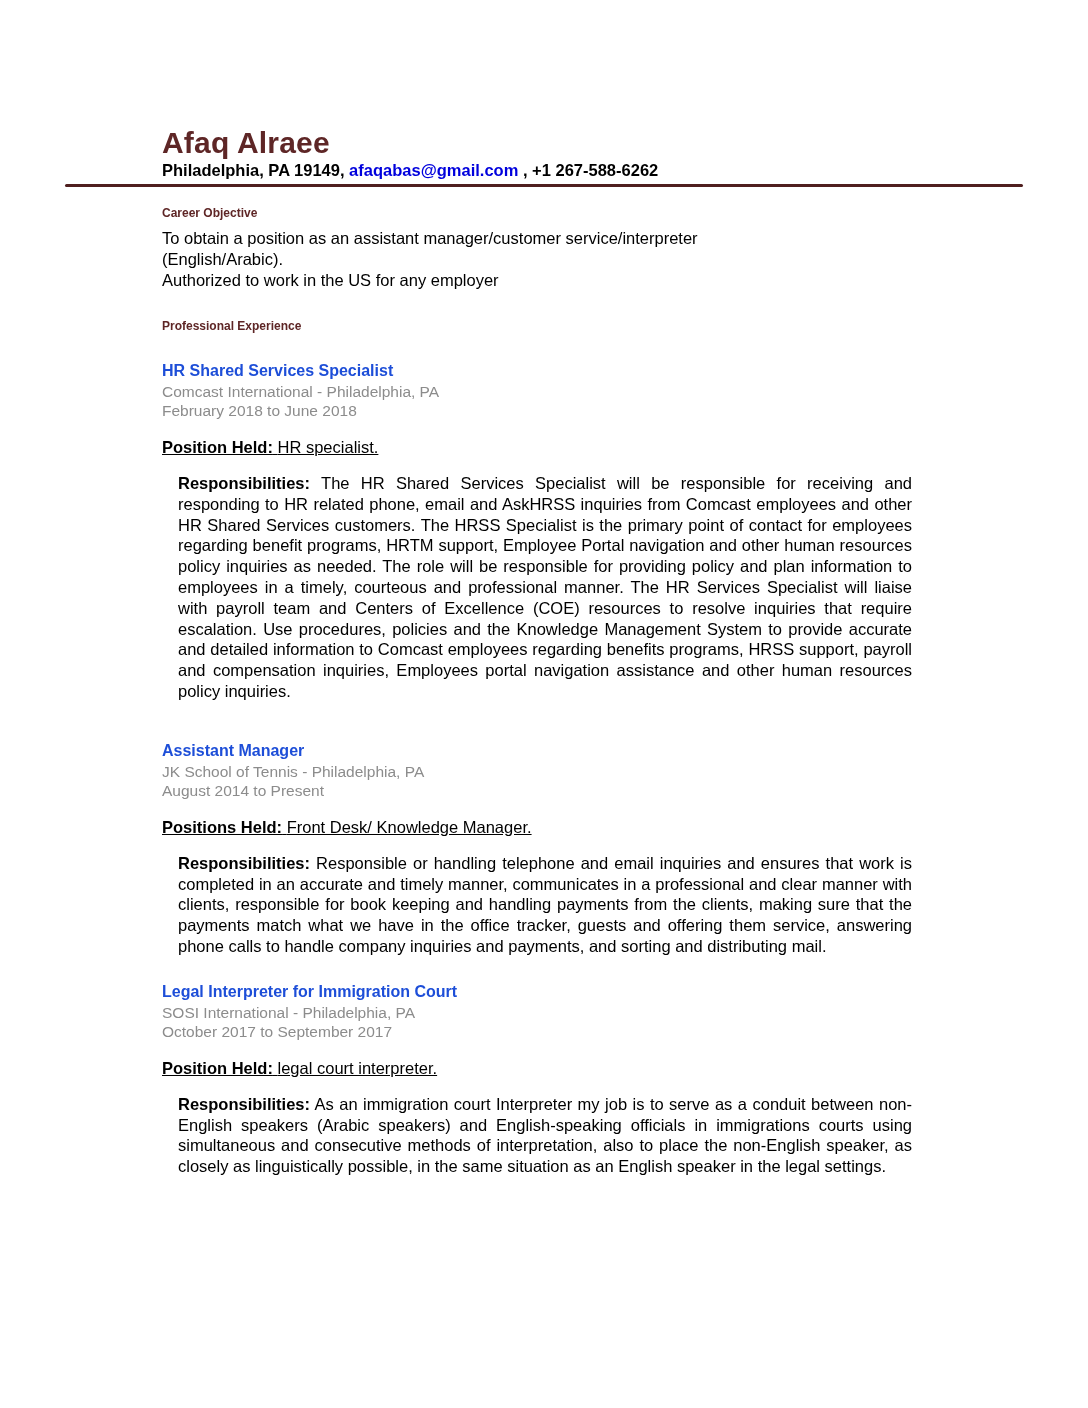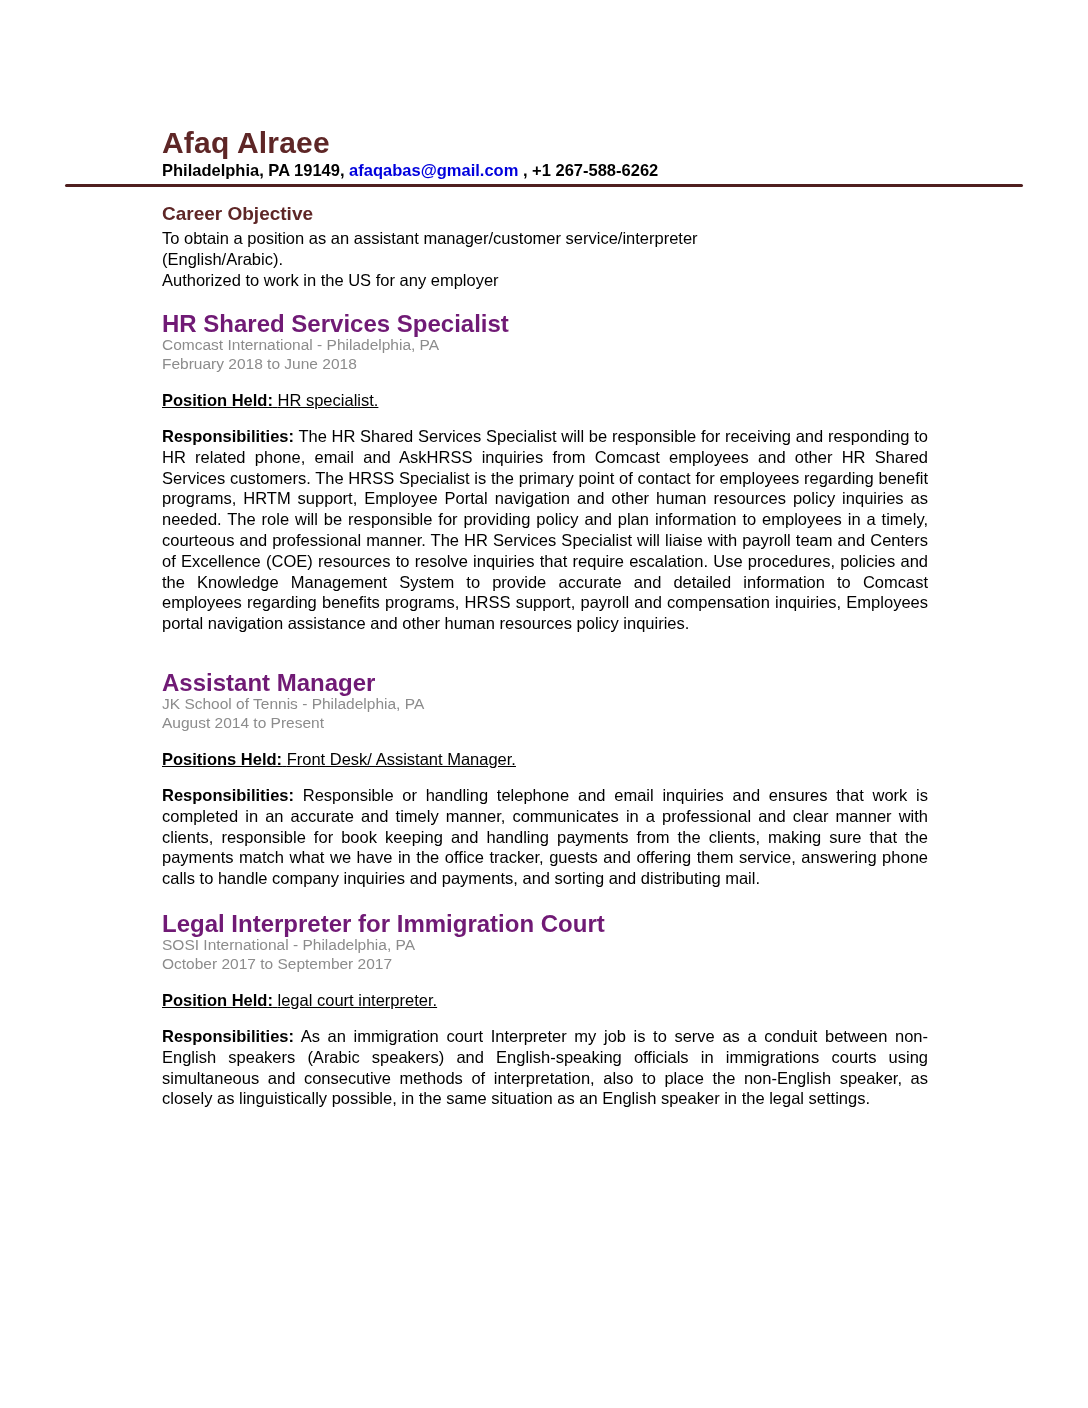--- a/index.html
+++ b/index.html
@@ -41,21 +41,21 @@
   }
   .header-divider {
     height: 3px;
     background: #4f1f1f;
     margin: 4px -95px 0 -97px;
     border-radius: 2px;
   }
   .section-heading {
     margin: 0;
     margin-top: 15px;
-    font-size: 19px;
+    font-size: 12px;
     line-height: 23px;
     font-weight: bold;
     color: #5e2626;
   }
   .section-heading.experience {
     margin-top: 24px;
   }
   .objective-block {
     margin-top: 3px;
     font-size: 16.5px;
@@ -63,42 +63,42 @@
     font-weight: normal;
     color: #000000;
   }
   .job {
     margin-top: 22px;
   }
   .job.job-2 { margin-top: 38px; }
   .job.job-3 { margin-top: 24px; }
   .job-title {
     margin: 0;
-    font-size: 24px;
+    font-size: 16px;
     line-height: 22px;
     font-weight: bold;
-    color: #701a75;
+    color: #1d4ed8;
   }
   .job-company,
   .job-dates {
     font-size: 15.5px;
     line-height: 19px;
     font-weight: normal;
     color: #8c8c8c;
   }
   .position-line {
     margin: 0;
     margin-top: 17px;
     font-size: 16.5px;
     line-height: 20px;
     text-decoration: underline;
   }
   .position-line .label { font-weight: bold; }
   .resp-para {
-    margin: 0;
+    margin: 16px;
     margin-top: 16px;
     font-size: 16.5px;
     line-height: 20.8px;
     text-align: justify;
   }
   .resp-para .label { font-weight: bold; }
 </style>
 </head>
 <body>
 
@@ -115,34 +115,35 @@
   <section>
     <h2 class="section-heading">Career Objective</h2>
     <div class="objective-block">
       <div>To obtain a position as an assistant manager/customer service/interpreter</div>
       <div>(English/Arabic).</div>
       <div>Authorized to work in the US for any employer</div>
     </div>
   </section>
 
   <section>
+    <h2 class="section-heading experience">Professional Experience</h2>
 
     <article class="job job-1">
       <h3 class="job-title">HR Shared Services Specialist</h3>
       <div class="job-company">Comcast International - Philadelphia, PA</div>
       <div class="job-dates">February 2018 to June 2018</div>
       <p class="position-line"><span class="label">Position Held:</span> <span>HR specialist.</span></p>
       <p class="resp-para"><span class="label">Responsibilities:</span> <span>The HR Shared Services Specialist will be responsible for receiving and responding to HR related phone, email and AskHRSS inquiries from Comcast employees and other HR Shared Services customers. The HRSS Specialist is the primary point of contact for employees regarding benefit programs, HRTM support, Employee Portal navigation and other human resources policy inquiries as needed. The role will be responsible for providing policy and plan information to employees in a timely, courteous and professional manner. The HR Services Specialist will liaise with payroll team and Centers of Excellence (COE) resources to resolve inquiries that require escalation. Use procedures, policies and the Knowledge Management System to provide accurate and detailed information to Comcast employees regarding benefits programs, HRSS support, payroll and compensation inquiries, Employees portal navigation assistance and other human resources policy inquiries.</span></p>
     </article>
 
     <article class="job job-2">
       <h3 class="job-title">Assistant Manager</h3>
       <div class="job-company">JK School of Tennis - Philadelphia, PA</div>
       <div class="job-dates">August  2014 to Present</div>
-      <p class="position-line"><span class="label">Positions Held:</span> <span>Front Desk/ Assistant Manager.</span></p>
+      <p class="position-line"><span class="label">Positions Held:</span> <span>Front Desk/ Knowledge Manager.</span></p>
       <p class="resp-para"><span class="label">Responsibilities:</span> <span>Responsible or handling telephone and email inquiries and ensures that work is completed in an accurate and timely manner, communicates in a professional and clear manner with clients, responsible for book keeping and handling payments from the clients, making sure that the payments match what we have in the office tracker, guests and offering them service, answering phone calls to handle company inquiries and payments, and sorting and distributing mail.</span></p>
     </article>
 
     <article class="job job-3">
       <h3 class="job-title">Legal Interpreter for Immigration Court</h3>
       <div class="job-company">SOSI International - Philadelphia, PA</div>
       <div class="job-dates">October 2017 to September 2017</div>
       <p class="position-line"><span class="label">Position Held:</span> <span>legal court interpreter.</span></p>
       <p class="resp-para"><span class="label">Responsibilities:</span> <span>As an immigration court Interpreter my job is to serve as a conduit between non-English speakers (Arabic speakers) and English-speaking officials in immigrations courts using simultaneous and consecutive methods of interpretation, also to place the non-English speaker, as closely as linguistically possible, in the same situation as an English speaker in the legal settings.</span></p>
     </article>

